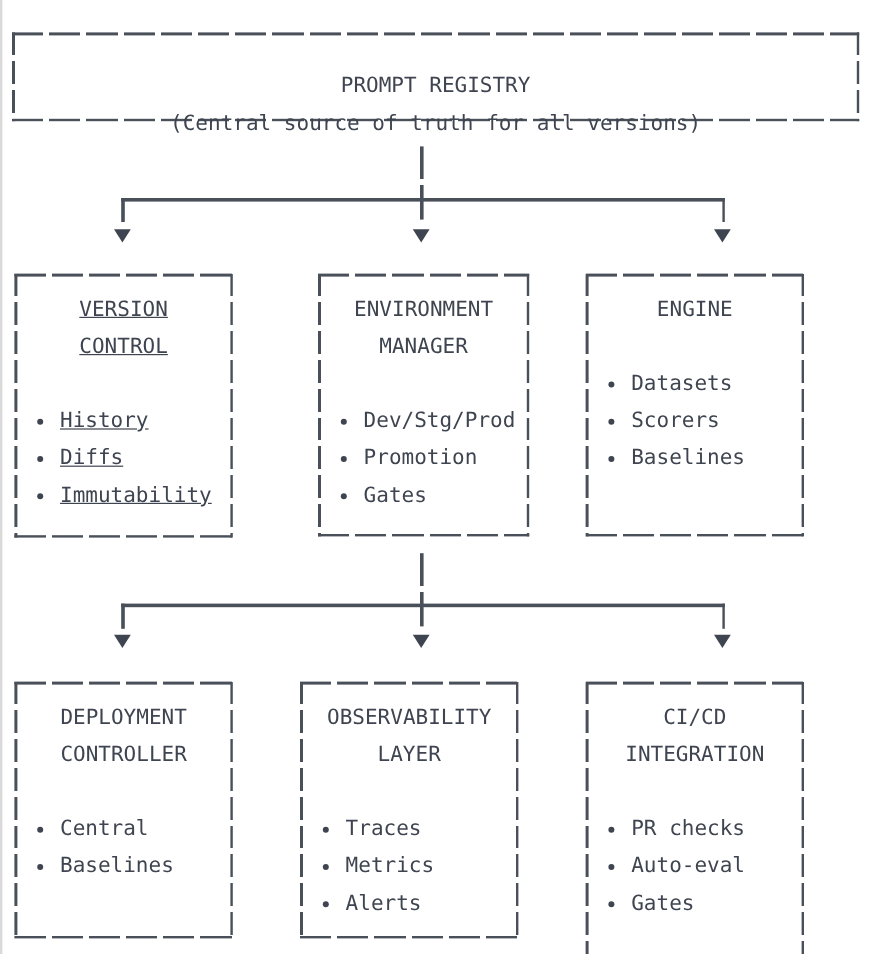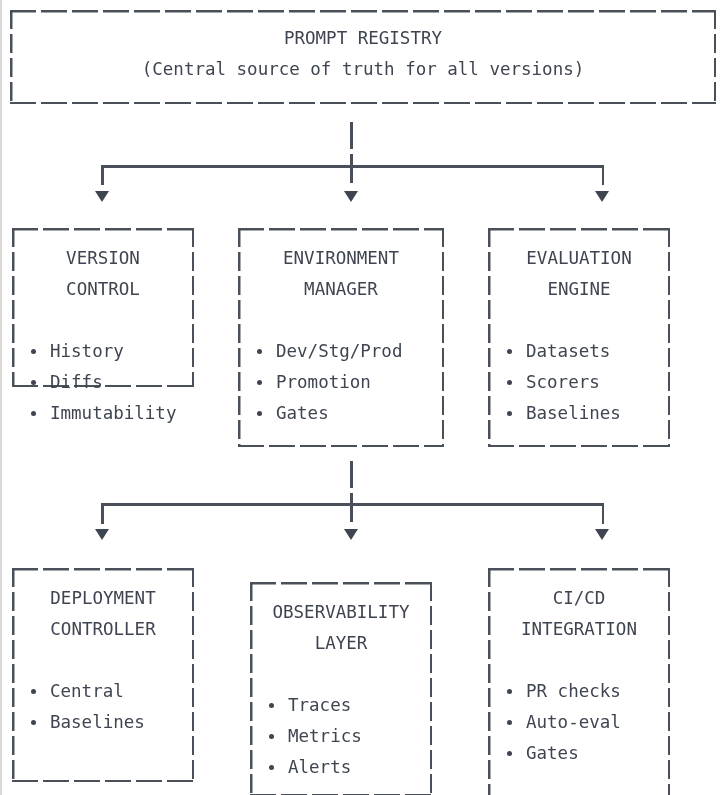--- a/index.html
+++ b/index.html
@@ -30,26 +30,26 @@
       repeating-linear-gradient(90deg,  var(--line) 0 26px, transparent 26px 31px),
       repeating-linear-gradient(90deg,  var(--line) 0 26px, transparent 26px 31px),
       repeating-linear-gradient(180deg, var(--line) 0 19px, transparent 19px 24px),
       repeating-linear-gradient(180deg, var(--line) 0 19px, transparent 19px 24px);
     background-repeat:no-repeat;
     background-size:100% 2.5px,100% 2.5px,2.5px 100%,2.5px 100%;
     background-position:left top,left bottom,left top,right top;
     font-size:17.5px;
     line-height:31px;
   }
-  .top-box{left:10px;top:10px;width:706px;height:94px;text-align:center;padding-top:13px;}
-  .mid-1{left:12px;top:228px;width:182px;height:159px;}
-  .mid-2{left:238px;top:228px;width:206px;height:219px;}
+  .top-box{left:10px;top:27px;width:706px;height:74px;text-align:center;padding-top:30px;}
+  .mid-1{left:12px;top:228px;width:182px;height:220px;text-decoration:underline;}
+  .mid-2{left:265px;top:228px;width:176px;height:219px;}
   .mid-3{left:488px;top:228px;width:182px;height:219px;}
   .bot-1{left:12px;top:568px;width:182px;height:214px;}
-  .bot-2{left:250px;top:568px;width:182px;height:214px;margin-top:14px;}
+  .bot-2{left:250px;top:568px;width:182px;height:214px;}
   .bot-3{left:488px;top:568px;width:182px;height:254px;}
   .node{padding-top:15px;}
   .box-title{text-align:center;}
   .bullets{margin-top:31px;}
   .bullet{position:relative;padding-left:38px;}
   .bullet::before{
     content:"";position:absolute;left:19px;top:13px;
     width:5px;height:5px;border-radius:50%;background:var(--text);
   }
   
@@ -117,21 +117,20 @@
     <div class="box-title">ENVIRONMENT</div>
     <div class="box-title">MANAGER</div>
     <div class="bullets">
       <div class="bullet">Dev/Stg/Prod</div>
       <div class="bullet">Promotion</div>
       <div class="bullet">Gates</div>
     </div>
   </div>
 
   <div class="dbox node mid-3">
-    <div class="box-title">EVALUATION</div>
     <div class="box-title">ENGINE</div>
     <div class="bullets">
       <div class="bullet">Datasets</div>
       <div class="bullet">Scorers</div>
       <div class="bullet">Baselines</div>
     </div>
   </div>
 
   <div class="vdash vB"></div>
   <div class="hsolid hB"></div>

